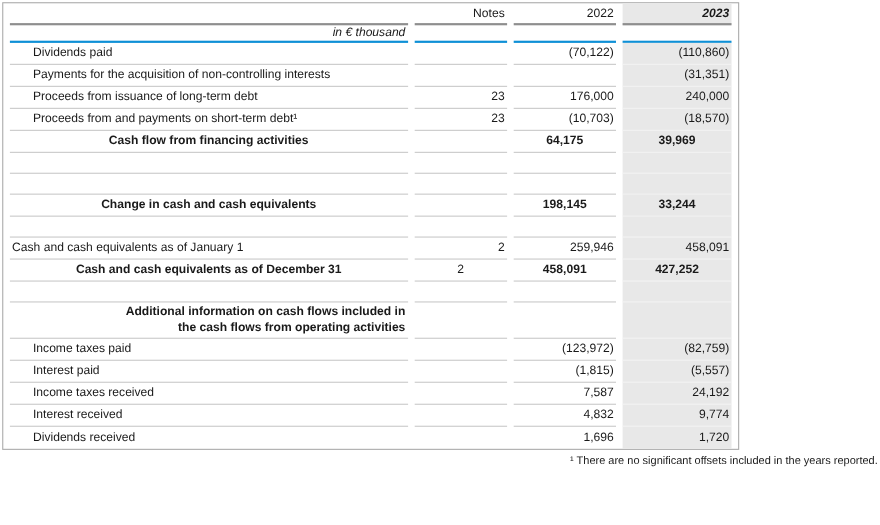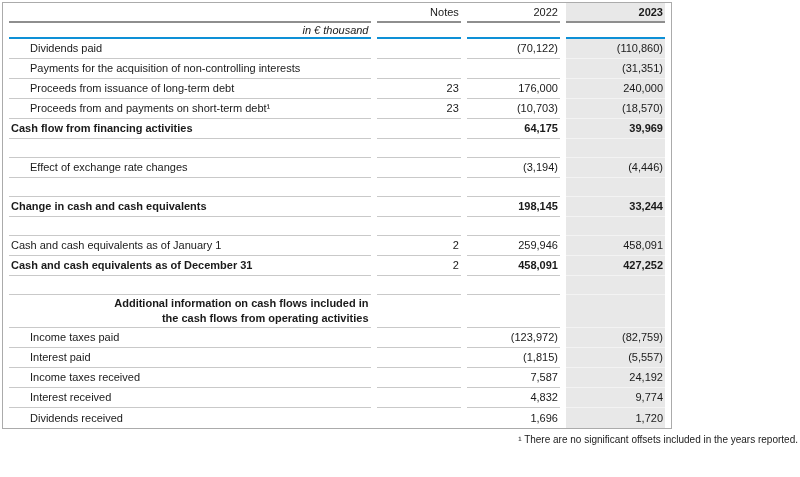--- a/index.html
+++ b/index.html
@@ -30,40 +30,40 @@
   }
   th,td{margin:0;padding:0 2px;vertical-align:middle;font-weight:normal;}
   
   tr.head-row th{
     height:20px;
     border-bottom:2px solid var(--header-border);
     text-align:right;
     white-space:nowrap;
   }
   tr.head-row th.lbl{text-align:left;}
-  tr.head-row th.hl{background:var(--hl-bg);}
+  tr.head-row th.hl{background:var(--hl-bg);font-style:italic;}
   tr.head-row th.b{font-weight:bold;}
   
   tr.unit-row td{
     height:16px;
     border-bottom:2px solid var(--accent);
     text-align:right;
     font-style:italic;
   }
   
   tbody td{
     height:20px;
     border-bottom:1px solid var(--row-border);
     white-space:nowrap;
   }
   td.num{text-align:right;}
   td.hl{background:var(--hl-bg);border-bottom-color:var(--hl-row-border);}
   tbody tr:last-child td{border-bottom:none;}
   tr.r-item td.lbl{padding-left:21px;}
-  tr.r-total td{font-weight:bold;}
+  tr.r-total td{font-weight:bold;text-align:center;}
   tr.r-total td.notes{font-weight:normal;}
   tr.r-section td{font-weight:bold;height:33px;text-align:right;}
   tr.r-section td.lbl div{line-height:15px;}
   tr.r-spacer td{height:19px;}
   .footnote{
     margin:5px 0 0 4px;
     font-size:10px;
     color:var(--text);
     text-align:right;
   }
@@ -133,28 +133,20 @@
           <td class="num notes"></td>
           <td class="num">64,175</td>
           <td class="num hl">39,969</td>
         </tr>
         <tr class="r-spacer">
           <td class="lbl"></td>
           <td></td>
           <td></td>
           <td class="hl"></td>
         </tr>
-        <tr class="r-item">
-          <td class="lbl">
-            <div>Effect of exchange rate changes</div>
-          </td>
-          <td class="num notes"></td>
-          <td class="num">(3,194)</td>
-          <td class="num hl">(4,446)</td>
-        </tr>
         <tr class="r-spacer">
           <td class="lbl"></td>
           <td></td>
           <td></td>
           <td class="hl"></td>
         </tr>
         <tr class="r-total">
           <td class="lbl">
             <div>Change in cash and cash equivalents</div>
           </td>

